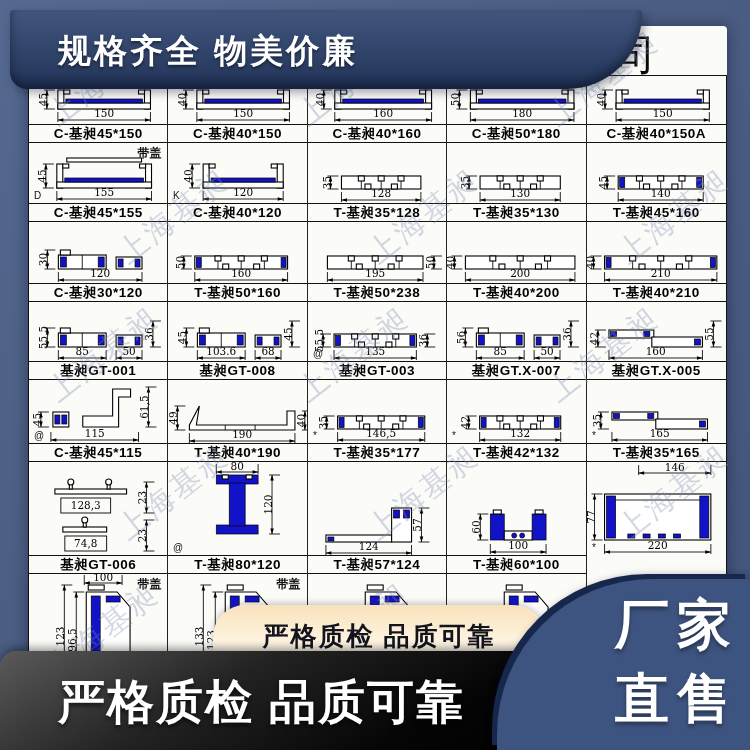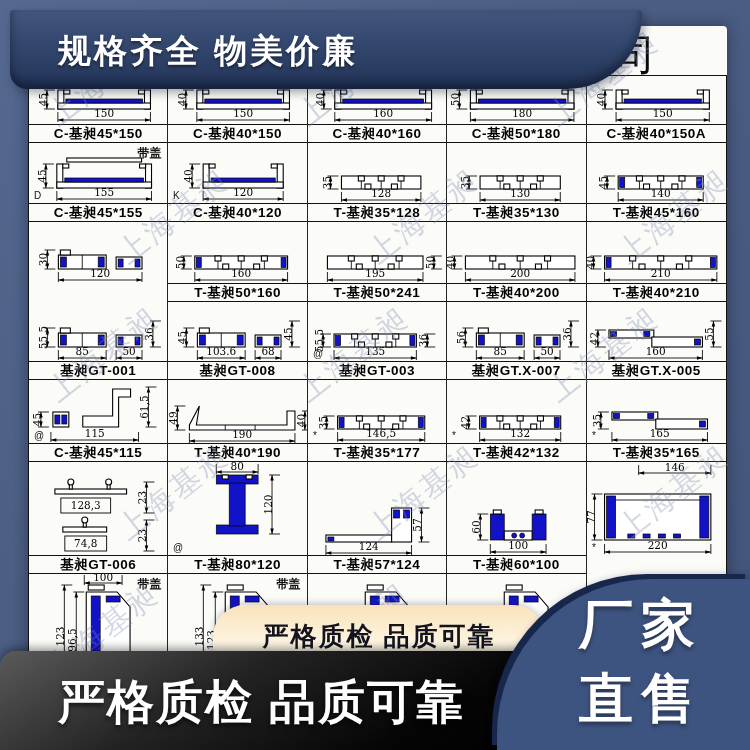--- a/index.html
+++ b/index.html
@@ -55,21 +55,21 @@
   #bottom-banner{position:absolute;left:0;top:651px;width:565px;height:99px;z-index:6;
       background:linear-gradient(150deg,#5a5a5a 0%,#232323 38%,#050505 75%,#000 100%);
       border-radius:16px 4px 0 0;box-shadow:0 -3px 8px rgba(0,0,0,.4);}
   #bottom-banner .txt{position:absolute;left:58px;top:0;height:99px;line-height:102px;
       color:#fff;font-size:47px;font-weight:bold;letter-spacing:2px;white-space:nowrap;
       text-shadow:0 3px 4px rgba(0,0,0,.6);}
   
   #direct{position:absolute;left:497px;top:579px;width:253px;height:171px;z-index:7;
       background:#3e5480;border-top-left-radius:155px;
       box-shadow:-5px -5px 0 #17274c, -2px -2px 10px rgba(10,18,40,.5);}
-  #direct .lines{position:absolute;left:82px;top:8px;width:160px;text-align:left;}
+  #direct .lines{position:absolute;left:82px;top:8px;width:160px;text-align:right;}
   #direct .ln{color:#fff;font-size:54px;font-weight:bold;letter-spacing:8px;line-height:74px;
       text-shadow:0 3px 4px rgba(0,0,0,.4);white-space:nowrap;}
 </style>
 </head>
 <body>
 
 <div id="stage">
   <div id="sheet"></div>
 
   <div id="table">
@@ -367,20 +367,21 @@
                 <polygon points="113.5,58 108,56.2 108,59.8" fill="#000"></polygon>
                 <text class="dt" x="71.5" y="55.5" text-anchor="middle">120</text>
                 <line class="dl" x1="15.5" y1="28" x2="26.5" y2="28"></line>
                 <line class="dl" x1="15.5" y1="47" x2="26.5" y2="47"></line>
                 <line class="dl" x1="18.5" y1="28" x2="18.5" y2="47"></line>
                 <polygon points="18.5,28 16.7,33.5 20.3,33.5" fill="#000"></polygon>
                 <polygon points="18.5,47 16.7,41.5 20.3,41.5" fill="#000"></polygon>
                 <text class="dt" transform="rotate(-90 15 37.5)" x="15" y="41" text-anchor="middle">30</text>
               </svg>
             </div>
+            <div class="lab">C-基昶30*120</div>
           </div>
           <div class="cell">
             <div class="draw" style="height: 61px;">
               <svg width="100%" height="61" viewBox="0 0 139 61" preserveAspectRatio="none">
                 <rect x="26.9" y="34" width="93.2" height="13" class="sh"></rect>
                 <rect x="47.2" y="34" width="6" height="5" class="sh"></rect>
                 <line class="dl" x1="50.2" y1="39" x2="50.2" y2="47"></line>
                 <rect x="70.5" y="34" width="6" height="5" class="sh"></rect>
                 <line class="dl" x1="73.5" y1="39" x2="73.5" y2="47"></line>
                 <rect x="93.80000000000001" y="34" width="6" height="5" class="sh"></rect>
@@ -424,21 +425,21 @@
                 <polygon points="115.5,58 110,56.2 110,59.8" fill="#000"></polygon>
                 <text class="dt" x="67.5" y="55.5" text-anchor="middle">195</text>
                 <line class="dl" x1="123.5" y1="34" x2="134.5" y2="34"></line>
                 <line class="dl" x1="123.5" y1="47" x2="134.5" y2="47"></line>
                 <line class="dl" x1="126.5" y1="34" x2="126.5" y2="47"></line>
                 <polygon points="126.5,34 124.7,39.5 128.3,39.5" fill="#000"></polygon>
                 <polygon points="126.5,47 124.7,41.5 128.3,41.5" fill="#000"></polygon>
                 <text class="dt" transform="rotate(-90 123 40.5)" x="123" y="44" text-anchor="middle">50</text>
               </svg>
             </div>
-            <div class="lab">T-基昶50*241</div>
+            <div class="lab">T-基昶50*238</div>
           </div>
           <div class="cell">
             <div class="draw" style="height: 61px;">
               <svg width="100%" height="61" viewBox="0 0 139 61" preserveAspectRatio="none">
                 <rect x="18.5" y="34" width="110" height="13" class="sh"></rect>
                 <rect x="43" y="34" width="6" height="5" class="sh"></rect>
                 <line class="dl" x1="46" y1="39" x2="46" y2="47"></line>
                 <rect x="70.5" y="34" width="6" height="5" class="sh"></rect>
                 <line class="dl" x1="73.5" y1="39" x2="73.5" y2="47"></line>
                 <rect x="98" y="34" width="6" height="5" class="sh"></rect>

